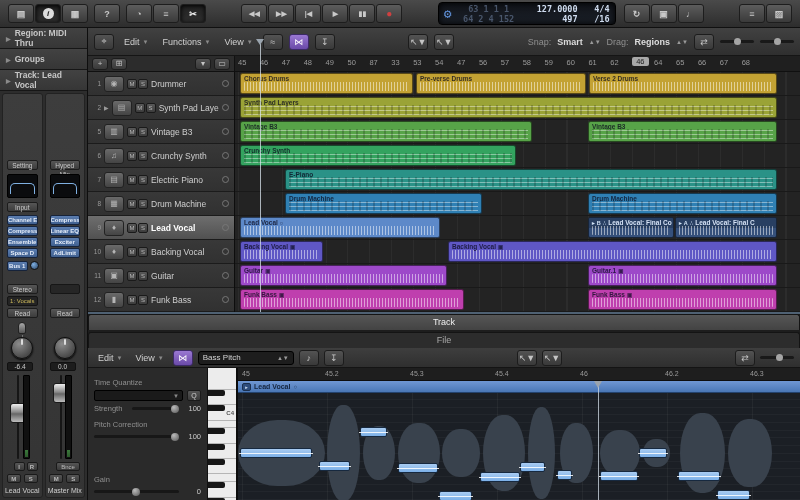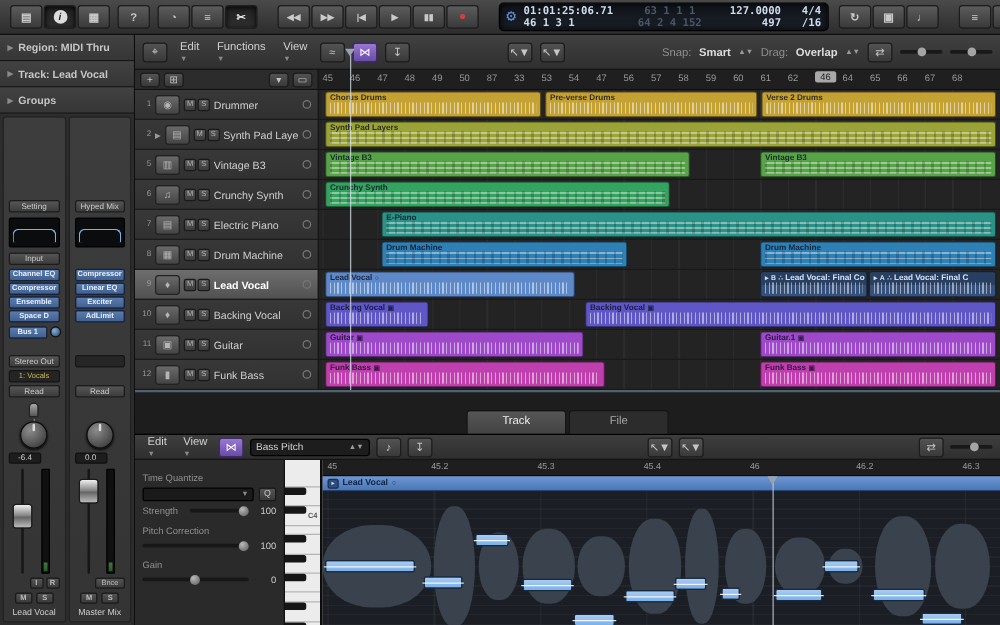--- a/index.html
+++ b/index.html
@@ -26,21 +26,21 @@
   .lcd-col{display:flex;flex-direction:column;justify-content:center;line-height:10px;font-size:8.5px;font-weight:bold;}
   .lcd-main{color:#cfdcef;width:80px;}
   .lcd-dim{color:#49566b;width:62px;text-align:center;}
   .lcd-tempo{color:#cfdcef;width:52px;text-align:right;}
   .lcd-sig{color:#cfdcef;width:26px;text-align:right;}
 
   
   .content{display:flex;height:472px;}
 
   
-  .inspector{width:108px;background:#333;border-right:1px solid #0e0e0e;display:flex;flex-direction:column;}
+  .inspector{width:88px;background:#333;border-right:1px solid #0e0e0e;display:flex;flex-direction:column;}
   .insp-sec{height:21px;display:flex;align-items:center;gap:4px;padding:0 6px;font-size:8.5px;font-weight:bold;color:#c6c6c6;
     background:linear-gradient(#424242,#363636);border-bottom:1px solid #161616;}
   .insp-sec .tri{color:#8a8a8a;font-size:6px;}
   .strips{flex:1;display:flex;gap:2px;padding:2px;background:#2d2d2d;}
   .strip{position:relative;flex:1;background:linear-gradient(#3d3d3d,#343434);border:1px solid #222;border-radius:3px;}
   .sbtn{position:absolute;left:4px;right:4px;height:10px;background:linear-gradient(#565656,#3c3c3c);
     border:1px solid #1c1c1c;border-radius:2px;font-size:6.5px;color:#ccc;text-align:center;line-height:9px;}
   .s-setting{top:66px;}
   .s-eq{position:absolute;top:80px;left:4px;right:4px;height:24px;background:#0b0c0e;border:1px solid #000;border-radius:2px;}
   .s-eq i{position:absolute;left:2px;right:2px;bottom:3px;height:11px;border:1.5px solid #7fb0e2;border-bottom:none;border-radius:5px 5px 0 0;display:block;}
@@ -79,21 +79,21 @@
   .s-ms{position:absolute;top:380px;left:0;right:0;display:flex;gap:3px;justify-content:center;}
   .s-ms .mini{width:14px;}
   .s-name{position:absolute;bottom:3px;left:0;right:0;text-align:center;font-size:7px;color:#cfcfcf;}
 
   
   .right-col{flex:1;display:flex;flex-direction:column;}
 
   
   .arr-toolbar{height:28px;display:flex;align-items:center;gap:6px;padding:0 6px;
     background:linear-gradient(#414141,#2f2f2f);border-bottom:1px solid #151515;font-size:9px;}
-  .menu{display:flex;gap:3px;color:#d0d0d0;font-size:9px;padding:2px 4px;flex-direction:column;}
+  .menu{display:flex;align-items:center;gap:3px;color:#d0d0d0;font-size:9px;padding:2px 4px;}
   .menu .dn{color:#8a8a8a;font-size:6px;}
   .minibtn{height:16px;min-width:20px;display:flex;align-items:center;justify-content:center;
     background:linear-gradient(#535353,#393939);border:1px solid #1c1c1c;border-radius:3px;color:#c5c5c5;font-size:9px;}
   .minibtn.purple{background:linear-gradient(#9a78d2,#6a4aa8);color:#fff;border-color:#3c2a66;}
   .lbl{color:#8f8f8f;}
   .val{color:#dcdcdc;font-weight:bold;}
   .stepper{color:#9a9a9a;font-size:6px;}
   .mini-slider{width:34px;height:3px;background:#191919;border-radius:2px;position:relative;}
   .mini-slider i{position:absolute;top:-2px;width:7px;height:7px;border-radius:50%;background:#a5a5a5;display:block;}
 
@@ -135,21 +135,21 @@
   .rnotes{position:absolute;left:3px;right:3px;bottom:2px;height:10px;
     background-image:repeating-linear-gradient(90deg,rgba(0,0,0,.18) 0 2px,transparent 2px 7px),
       repeating-linear-gradient(0deg,rgba(255,255,255,.42) 0 1px,transparent 1px 4px);}
   .region.take .rlabel{background:#283f62;color:#d5e2f5;}
   .region.take .tk{font-size:5.5px;color:#cfe0f4;}
   .arr-ph{position:absolute;top:0;bottom:0;width:1px;background:rgba(215,225,235,.75);z-index:5;}
   .arr-ph:before{content:"";position:absolute;top:-5px;left:-4px;border:4px solid transparent;border-top:6px solid #9aa4ae;}
 
   
   .editor{height:188px;border-top:2px solid #4f6173;display:flex;flex-direction:column;background:#242424;}
-  .tabs-row{height:34px;display:flex;justify-content:center;gap:2px;background:#1d1d1d;border-bottom:1px solid #000;padding-top:14px;}
+  .tabs-row{height:34px;display:flex;justify-content:center;gap:2px;background:#1d1d1d;border-bottom:1px solid #000;padding-top:1px;flex-direction:column;}
   .tab{min-width:80px;text-align:center;font-size:9px;color:#a8a8a8;background:#2c2c2c;border:1px solid #141414;
     border-bottom:none;border-radius:3px 3px 0 0;line-height:15px;}
   .tab.active{background:linear-gradient(#565656,#434343);color:#efefef;}
   .ed-toolbar{height:20px;display:flex;align-items:center;gap:5px;padding:0 6px;
     background:linear-gradient(#3e3e3e,#2f2f2f);border-bottom:1px solid #141414;}
   .flexmode{display:flex;align-items:center;justify-content:space-between;width:96px;height:14px;padding:0 4px;
     background:#1d1d1d;border:1px solid #000;border-radius:3px;font-size:8px;color:#d5d5d5;}
   .ed-body{flex:1;display:flex;}
   .ed-panel{width:120px;background:#2a2a2a;border-right:1px solid #111;padding:3px 6px;position:relative;}
   .ph-head{display:flex;align-items:center;gap:4px;}
@@ -232,24 +232,20 @@
         <div class="tbtn" style="font-size: 7px;">◀◀</div>
         <div class="tbtn" style="font-size: 7px;">▶▶</div>
         <div class="tbtn" style="font-size: 7px;">|◀</div>
         <div class="tbtn" style="font-size: 7px;">▶</div>
         <div class="tbtn" style="font-size: 7px;">▮▮</div>
         <div class="tbtn rec" style="font-size: 10px;">●</div>
       </div>
     <div class="sp"></div>
     <div class="lcd">
       <span class="gear">⚙</span>
-      <div class="lcd-col lcd-main">
-        <span>01:01:25:06.71</span>
-        <span>46 1 3 1</span>
-      </div>
       <div class="lcd-col lcd-dim">
         <span>63 1 1 1</span>
         <span>64 2 4 152</span>
       </div>
       <div class="lcd-col lcd-tempo">
         <span>127.0000</span>
         <span>497</span>
       </div>
       <div class="lcd-col lcd-sig">
         <span>4/4</span>
@@ -270,25 +266,25 @@
 
   <div class="content">
 
     <div class="inspector">
       <div class="insp-sec">
         <span class="tri">▶</span>
         <span>Region: MIDI Thru</span>
       </div>
       <div class="insp-sec">
         <span class="tri">▶</span>
-        <span>Track:  Lead Vocal</span>
+        <span>Groups</span>
       </div>
       <div class="insp-sec">
         <span class="tri">▶</span>
-        <span>Groups</span>
+        <span>Track:  Lead Vocal</span>
       </div>
       <div class="strips">
 
         <div class="strip">
           <div class="sbtn s-setting">Setting</div>
           <div class="s-eq">
               <i></i>
             </div>
           <div class="sbtn s-input">Input</div>
           <div class="s-plugins">
@@ -376,21 +372,21 @@
           <span class="minibtn purple">⋈</span>
           <span class="minibtn">↧</span>
           <div class="sp"></div>
           <span class="minibtn">↖ <span class="dn">▼</span></span>
           <span class="minibtn">↖ <span class="dn">▼</span></span>
           <div class="sp"></div>
           <span class="lbl">Snap:</span>
           <span class="val">Smart</span>
           <span class="stepper">▲▼</span>
           <span class="lbl">Drag:</span>
-          <span class="val">Overlap</span>
+          <span class="val">Regions</span>
           <span class="stepper">▲▼</span>
           <span class="minibtn">⇄</span>
           <span class="mini-slider">
               <i style="left:14px"></i>
             </span>
           <span class="mini-slider">
               <i style="left:14px"></i>
             </span>
         </div>
         <div class="arr-subrow">
@@ -731,21 +727,21 @@
                 </span>
               <span class="ctl-val">100</span>
             </div>
             <div class="ctl-label">Pitch Correction</div>
             <div class="ctl-row">
               <span class="slider">
                   <i style="right:0"></i>
                 </span>
               <span class="ctl-val">100</span>
             </div>
-            <div class="ctl-label" style="margin-top:6px;">Gain</div>
+            <div class="ctl-label" style="margin-top:34px;">Gain</div>
             <div class="ctl-row">
               <span class="slider">
                   <i style="left:45%"></i>
                 </span>
               <span class="ctl-val">0</span>
             </div>
           </div>
           <div id="piano" class="piano">
               <div class="pk-line" style="top: 20.7px;"></div>
               <div class="pk-black" style="top: 21.7px;"></div>

